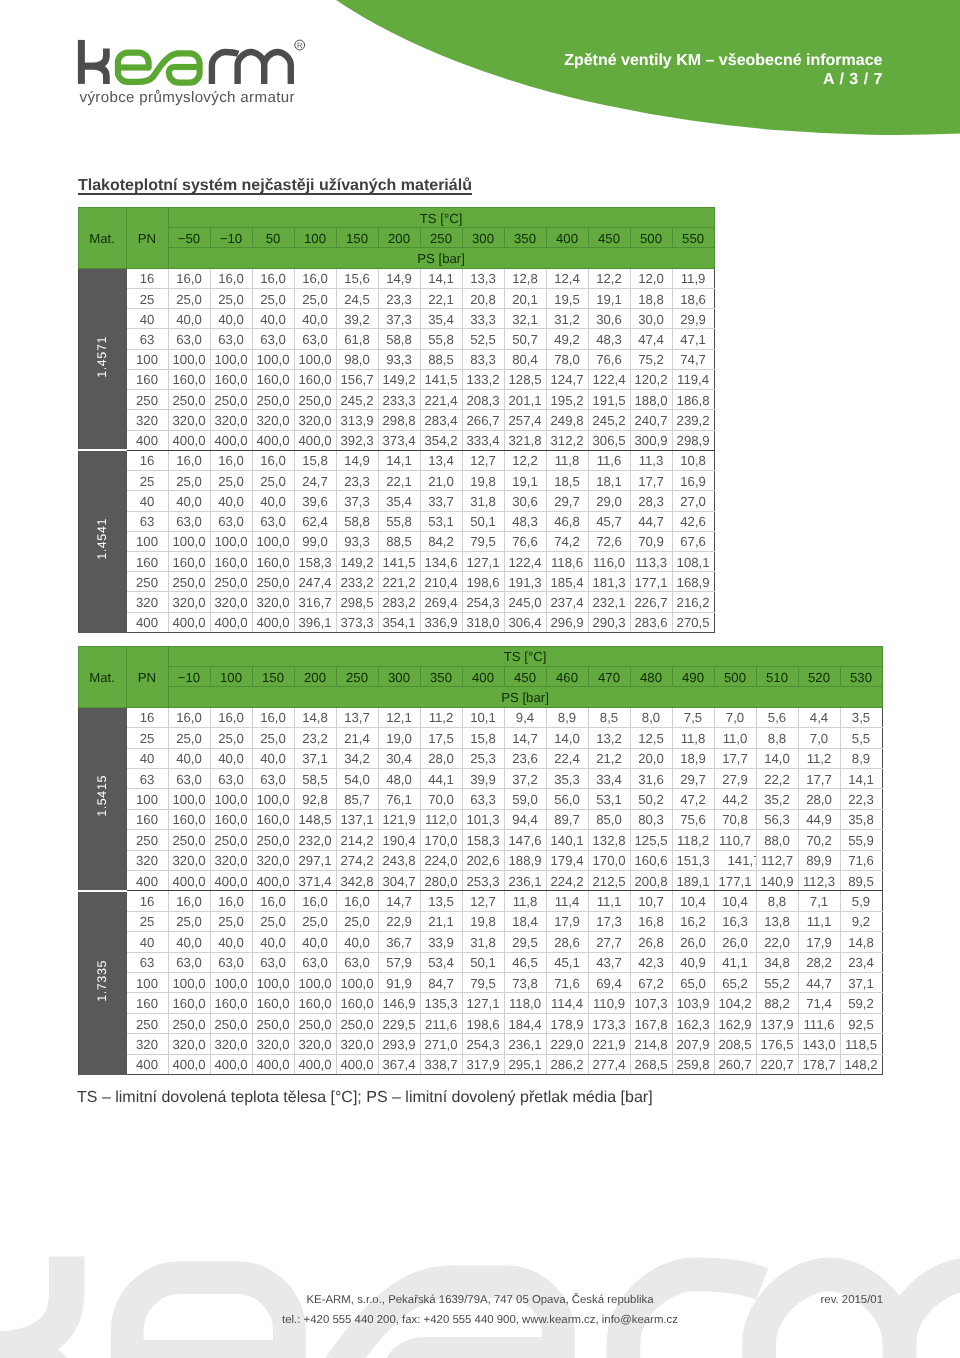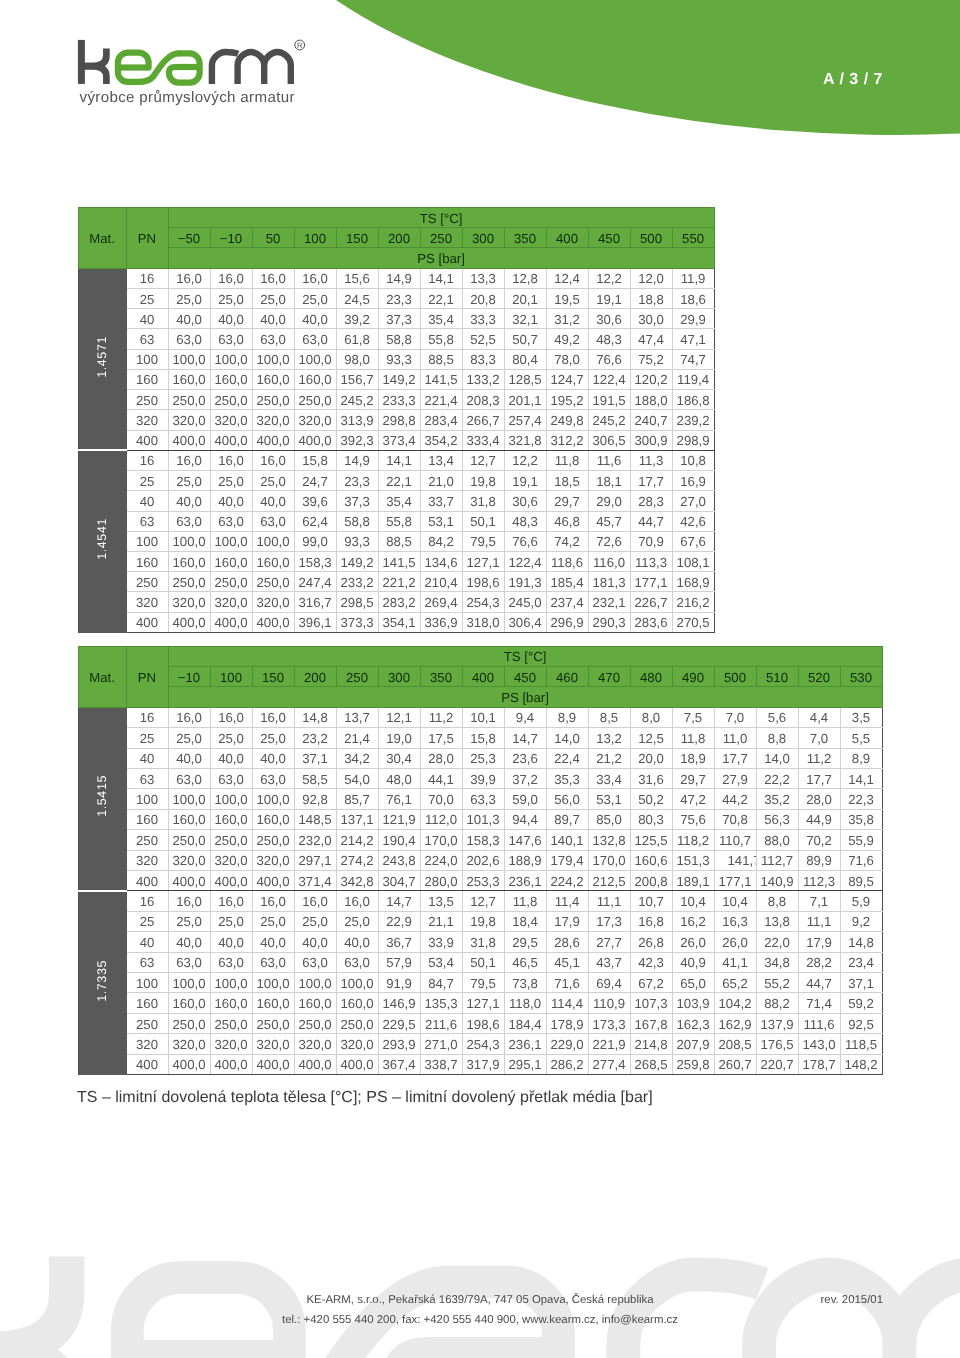--- a/index.html
+++ b/index.html
@@ -84,22 +84,24 @@
           <path fill="none" stroke="#5aa832" stroke-linecap="round" stroke-linejoin="round" d="M178.90,53.40L189.60,53.40C195.12,53.40 199.60,57.88 199.60,63.40L199.60,72.70C199.60,78.22 195.12,82.70 189.60,82.70L178.90,82.70C173.38,82.70 168.90,78.22 168.90,72.70C168.90,69.00 170.90,67.00 174.40,67.00L199.60,67.00" stroke-width="6.2"></path>
           <path fill="none" stroke="#5aa832" stroke-linecap="butt" stroke-linejoin="round" d="M199.60,67.00L174.40,67.00" stroke-width="6.2"></path>
           <path fill="none" stroke="#4d4d4d" stroke-linecap="butt" stroke-linejoin="round" d="M211.90,83.90L211.90,65.30C211.90,57.95 219.25,52.00 225.20,52.00C232.20,52.00 236.20,53.00 238.20,53.80" stroke-width="6.4"></path>
           <path fill="none" stroke="#4d4d4d" stroke-linecap="butt" stroke-linejoin="round" d="M237.60,83.90L237.60,65.30C237.60,57.95 244.95,52.00 250.90,52.00C256.85,52.00 264.20,57.95 264.20,65.30L264.20,83.90M264.20,65.30C264.20,57.95 271.55,52.00 277.50,52.00C283.45,52.00 290.80,57.95 290.80,65.30L290.80,83.90" stroke-width="6.4"></path>
           <circle cx="299.7" cy="45" r="4.9" fill="none" stroke="#4d4d4d" stroke-width="1"></circle>
           <text x="299.7" y="48.1" fill="#4d4d4d" font-size="7.6" font-family="&quot;Liberation Sans&quot;,sans-serif" text-anchor="middle">R</text>
         </g>
       </svg></div>
   <div class="logo-tagline">výrobce průmyslových armatur</div>
 
+  <div class="hdr-title">Zpětné ventily KM – všeobecné informace</div>
   <div class="hdr-ref">A / 3 / 7</div>
 
+  <div class="sec-title">Tlakoteplotní systém nejčastěji užívaných materiálů</div>
 
   <div id="tables-host">
       <table class="tbl outer" style="left: 77.5px; top: 207px; width: 636px;">
         <colgroup>
           <col style="width: 48px;">
           <col style="width: 42px;">
           <col style="width: 42px;">
           <col style="width: 42px;">
           <col style="width: 42px;">
           <col style="width: 42px;">

